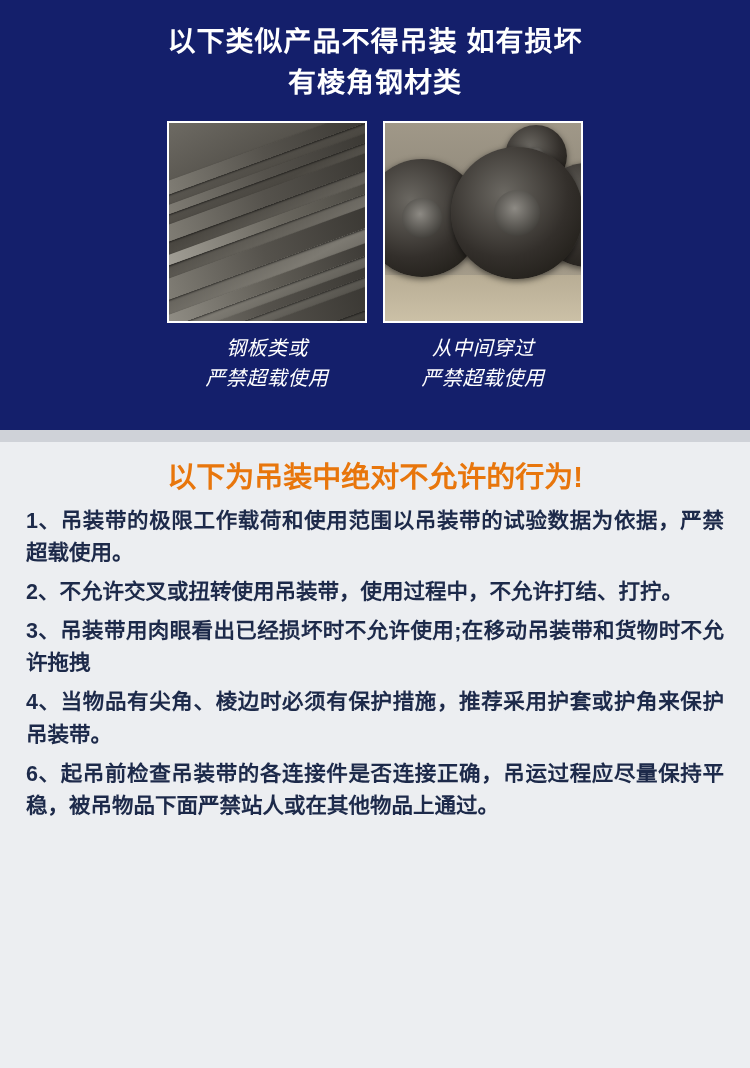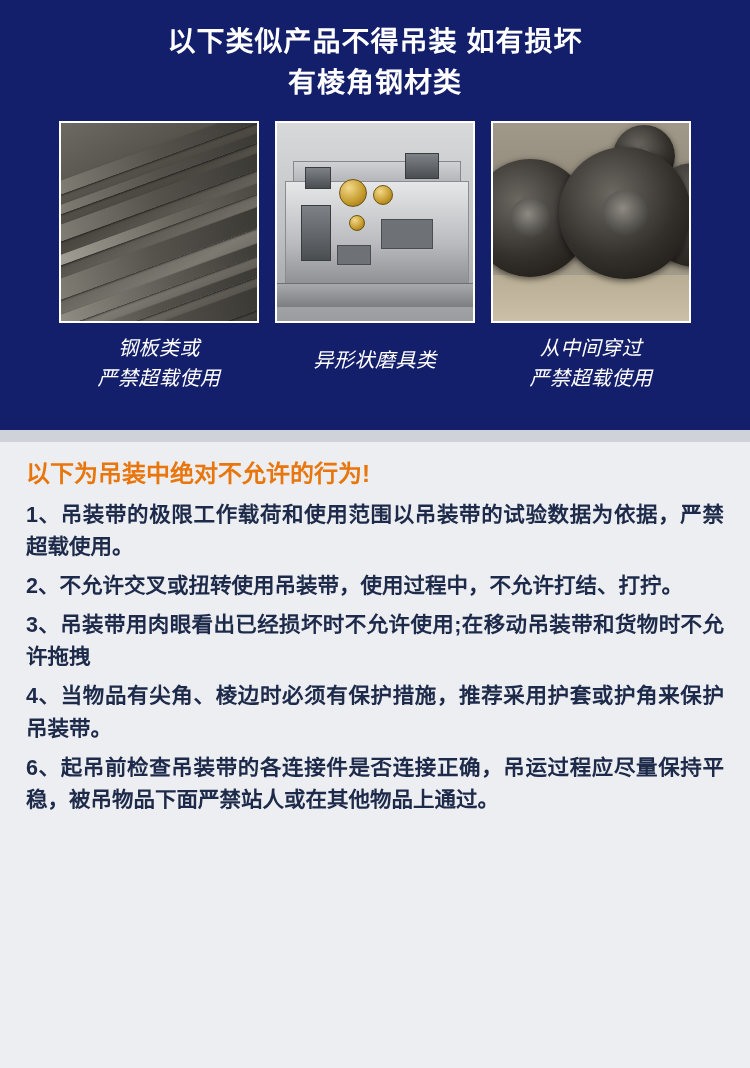--- a/index.html
+++ b/index.html
@@ -168,25 +168,26 @@
 
   
   .bottom-panel {
     background: #eceef1;
     padding: 18px 26px 10px 26px;
     height: 626px;
   }
 
   .warn-heading {
     color: #e8760c;
-    font-size: 24px;
+    font-size: 29px;
     font-weight: bold;
     letter-spacing: 0px;
     line-height: 1.2;
     padding-bottom: 10px;
+    text-align: center;
   }
 
   .rules {
     margin-top: 0;
   }
 
   .rule {
     color: #1d2a4a;
     font-size: 21.5px;
     line-height: 1.52;
@@ -220,38 +221,20 @@
           <div class="bar"></div>
           <div class="bar"></div>
           <div class="bar"></div>
         </div>
         <div class="card-caption">
           <span class="cl">钢板类或</span>
           <span class="cl">严禁超载使用</span>
         </div>
       </div>
 
-      <div class="card mid">
-        <div class="card-photo ph2">
-          <div class="plate2"></div>
-          <div class="plate"></div>
-          <div class="blk b1"></div>
-          <div class="blk b2"></div>
-          <div class="blk b3"></div>
-          <div class="brass r1"></div>
-          <div class="brass r2"></div>
-          <div class="brass r3"></div>
-          <div class="slot s1"></div>
-          <div class="slot s2"></div>
-          <div class="base"></div>
-        </div>
-        <div class="card-caption">
-          <span class="cl">异形状磨具类</span>
-        </div>
-      </div>
 
       <div class="card">
         <div class="card-photo ph3">
           <div class="ground"></div>
           <div class="coil c4">
               <div class="hole"></div>
             </div>
           <div class="coil c1">
               <div class="hole"></div>
             </div>

